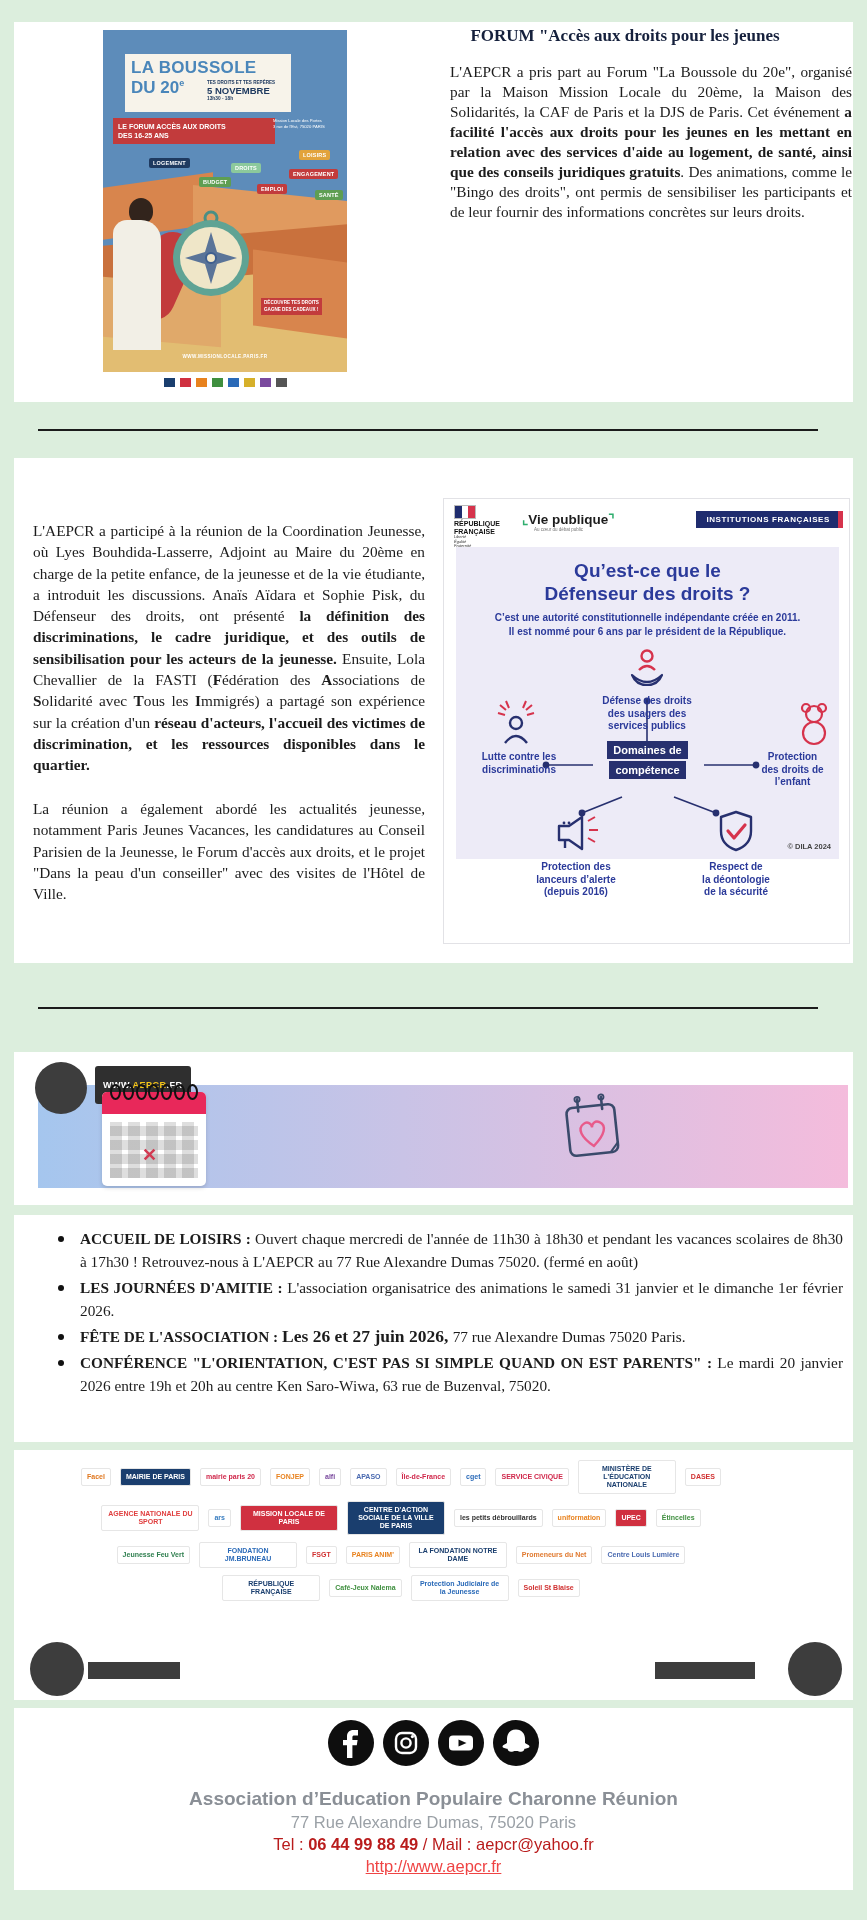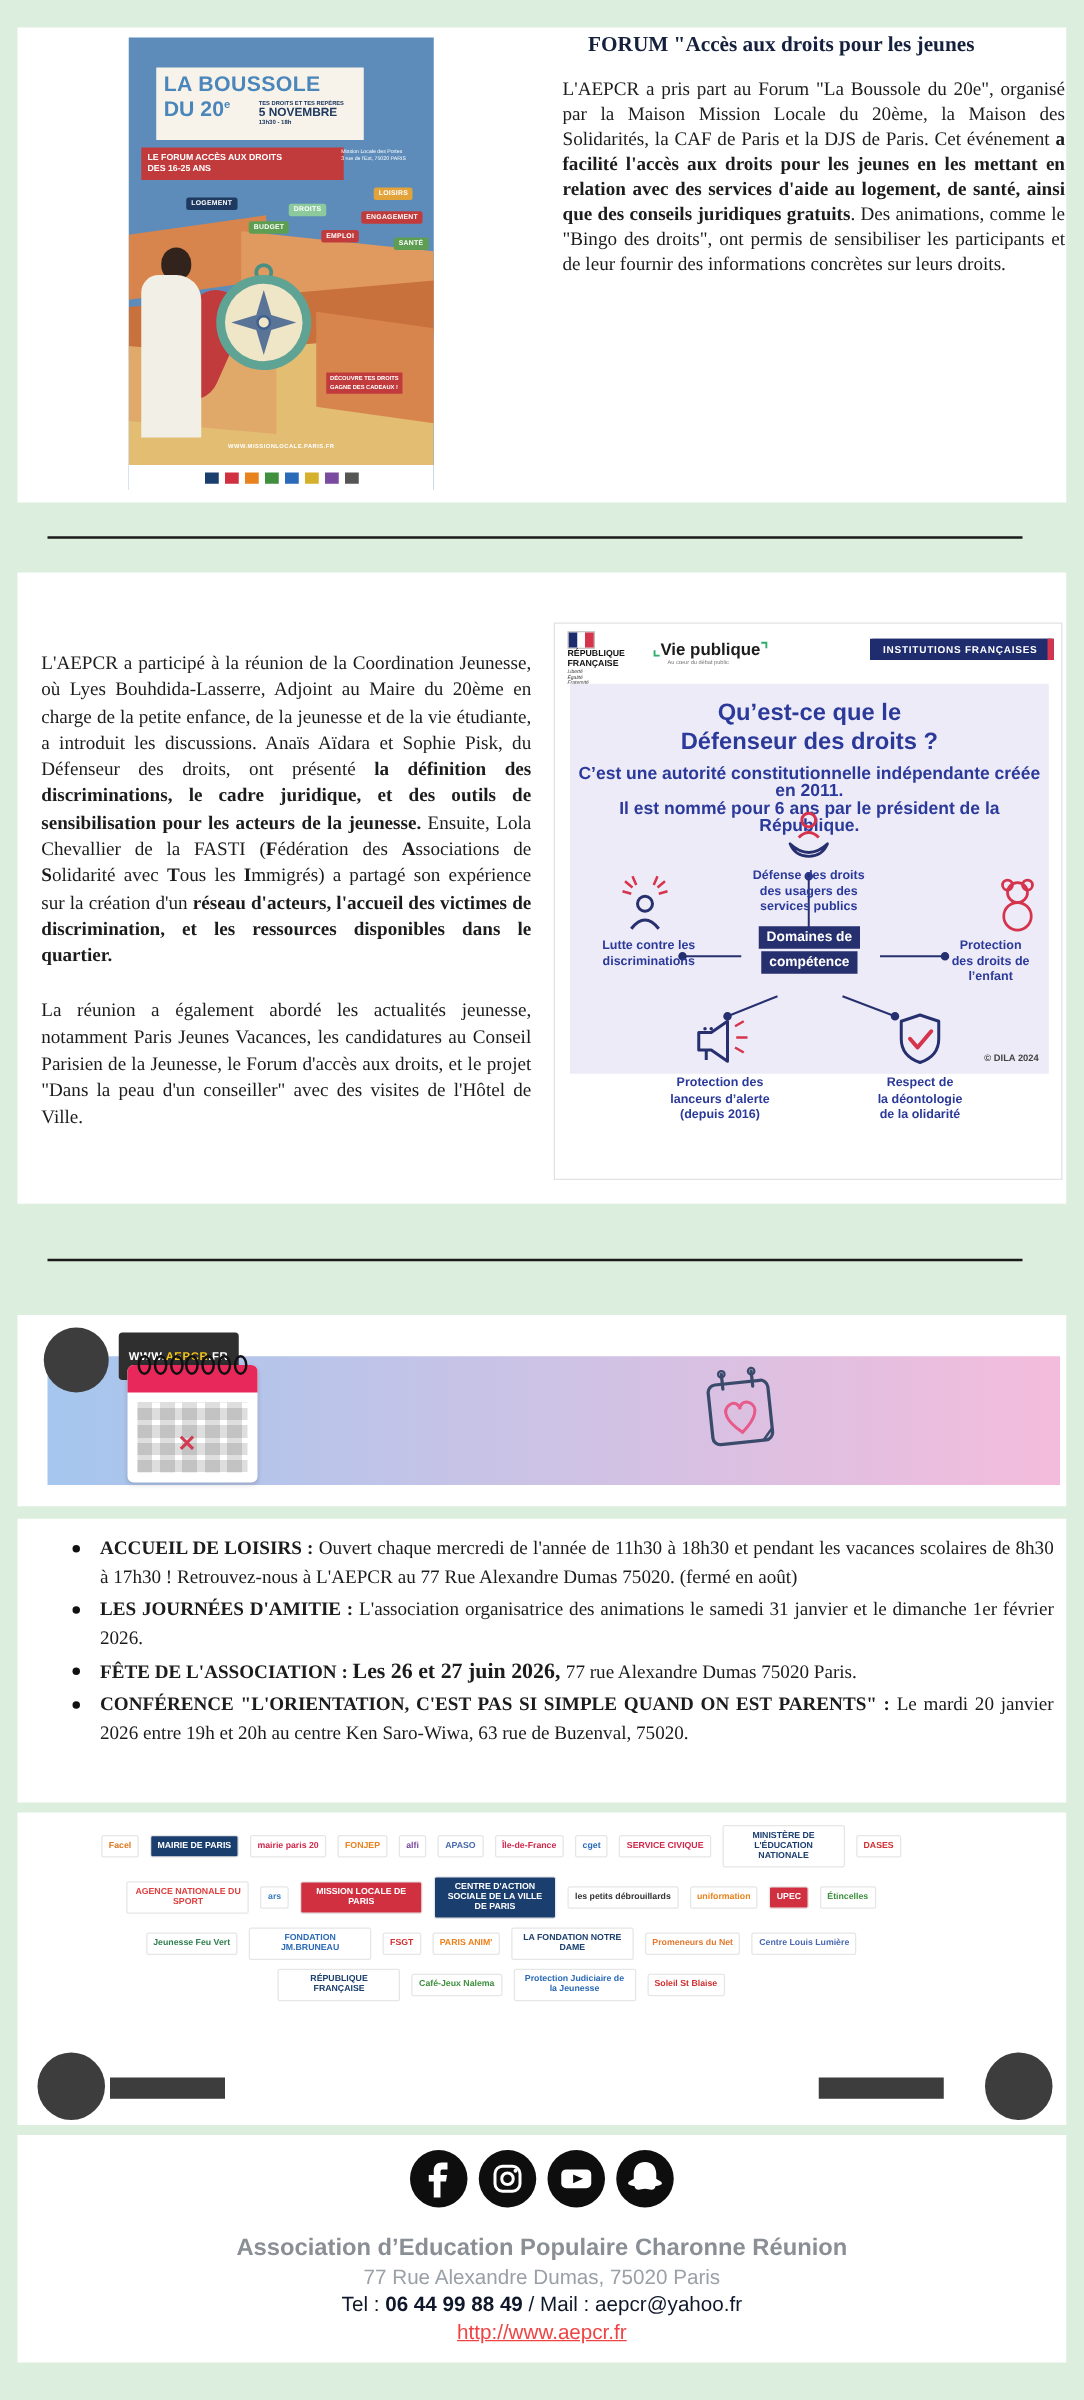--- a/index.html
+++ b/index.html
@@ -66,21 +66,21 @@
   .rf-motto{font-size:4px;font-style:italic;color:#333;line-height:4.6px;white-space:pre-line;}
   .vp-logo{position:absolute;left:78px;top:12px;}
   .vp-name{font-size:13.5px;font-weight:800;color:#1c1c1c;}
   .vp-name .gq{color:#2fae6e;font-weight:900;}
   .vp-tag{font-size:4.5px;color:#777;margin-left:12px;}
   .ig-badge{position:absolute;right:6px;top:12px;background:#1f2c6e;color:#fff;font-size:8px;font-weight:800;
             letter-spacing:.6px;padding:4px 8px;border-right:5px solid #d6334c;box-shadow:-2px 0 0 #1f2c6e;}
   #ig-panel{position:absolute;left:12px;top:48px;width:383px;height:312px;background:#edebf7;}
   #ig-title{position:absolute;top:12px;width:100%;text-align:center;font-size:19px;line-height:23px;font-weight:800;
             color:#2b3a9a;white-space:pre-line;}
-  #ig-sub{position:absolute;top:64px;width:100%;text-align:center;font-size:14px;line-height:14px;font-weight:700;
+  #ig-sub{position:absolute;top:64px;width:100%;text-align:center;font-size:10px;line-height:14px;font-weight:700;
           color:#2b3a9a;white-space:pre-line;}
   .ig-label{position:absolute;text-align:center;font-size:10px;line-height:12.5px;font-weight:600;color:#2b3a9a;white-space:pre-line;}
   .ig-center{position:absolute;left:0;width:100%;display:flex;flex-direction:column;align-items:center;gap:2px;}
   .ig-center span{background:#27306f;color:#fff;font-size:11px;font-weight:800;padding:3px 6px;}
   .ig-icon{position:absolute;}
   #ig-credit{position:absolute;right:8px;bottom:8px;font-size:7.5px;font-weight:700;color:#444;}
 
   
   #card-banner{top:1052px;height:153px;}
   #banner-grad{position:absolute;left:24px;top:33px;width:810px;height:103px;
@@ -120,21 +120,21 @@
   .dark-bar{position:absolute;height:17px;background:#3d3d3d;}
   #dc1{left:16px;top:192px;} #db1{left:74px;top:212px;width:92px;}
   #db2{left:641px;top:212px;width:100px;} #dc2{left:774px;top:192px;}
 
   
   #card-footer{top:1708px;height:182px;font-family:"Liberation Sans",sans-serif;}
   #soc-row{position:absolute;left:0;top:12px;width:100%;display:flex;justify-content:center;gap:9px;}
   .soc{width:46px;height:46px;border-radius:50%;background:#0e0e0e;display:flex;align-items:center;justify-content:center;}
   #footer-org{position:absolute;top:80px;width:100%;text-align:center;font-size:19px;font-weight:bold;color:#8a8f96;}
   #footer-addr{position:absolute;top:105px;width:100%;text-align:center;font-size:16.5px;color:#9aa0a6;}
-  #footer-tel{position:absolute;top:127px;width:100%;text-align:center;font-size:16.5px;color:#0f172a;}
+  #footer-tel{position:absolute;top:127px;width:100%;text-align:center;font-size:16.5px;color:#b91c1c;}
   #footer-site{position:absolute;top:149px;width:100%;text-align:center;font-size:16.5px;}
   #footer-site a{color:#ef4444;text-decoration:underline;}
 </style>
 </head>
 <body>
 
 <div id="page">
 
   <div class="card" id="card-forum">
     <div id="poster">
@@ -295,21 +295,21 @@
         <div class="ig-label" style="left:50px;top:314px;width:140px;">Protection des
 lanceurs d’alerte
 (depuis 2016)</div>
 
         <svg class="ig-icon" style="left:260px;top:262px;" width="40" height="46" viewBox="0 0 40 46">
           <path d="M20 3 L35 8 V22 q0 14 -15 19 q-15 -5 -15 -19 V8 z" fill="none" stroke="#27306f" stroke-width="2.4" stroke-linejoin="round"></path>
           <path d="M12 22 l6 7 l11 -13" fill="none" stroke="#d6334c" stroke-width="3.2" stroke-linecap="round" stroke-linejoin="round"></path>
         </svg>
         <div class="ig-label" style="left:210px;top:314px;width:140px;">Respect de
 la déontologie
-de la olidarité</div>
+de la sécurité</div>
 
         <div id="ig-credit">© DILA 2024</div>
       </div>
     </div>
   </div>
 
   <div class="divider" style="top:1007px;"></div>
 
   <div class="card" id="card-banner">
     <div id="banner-grad"></div>

